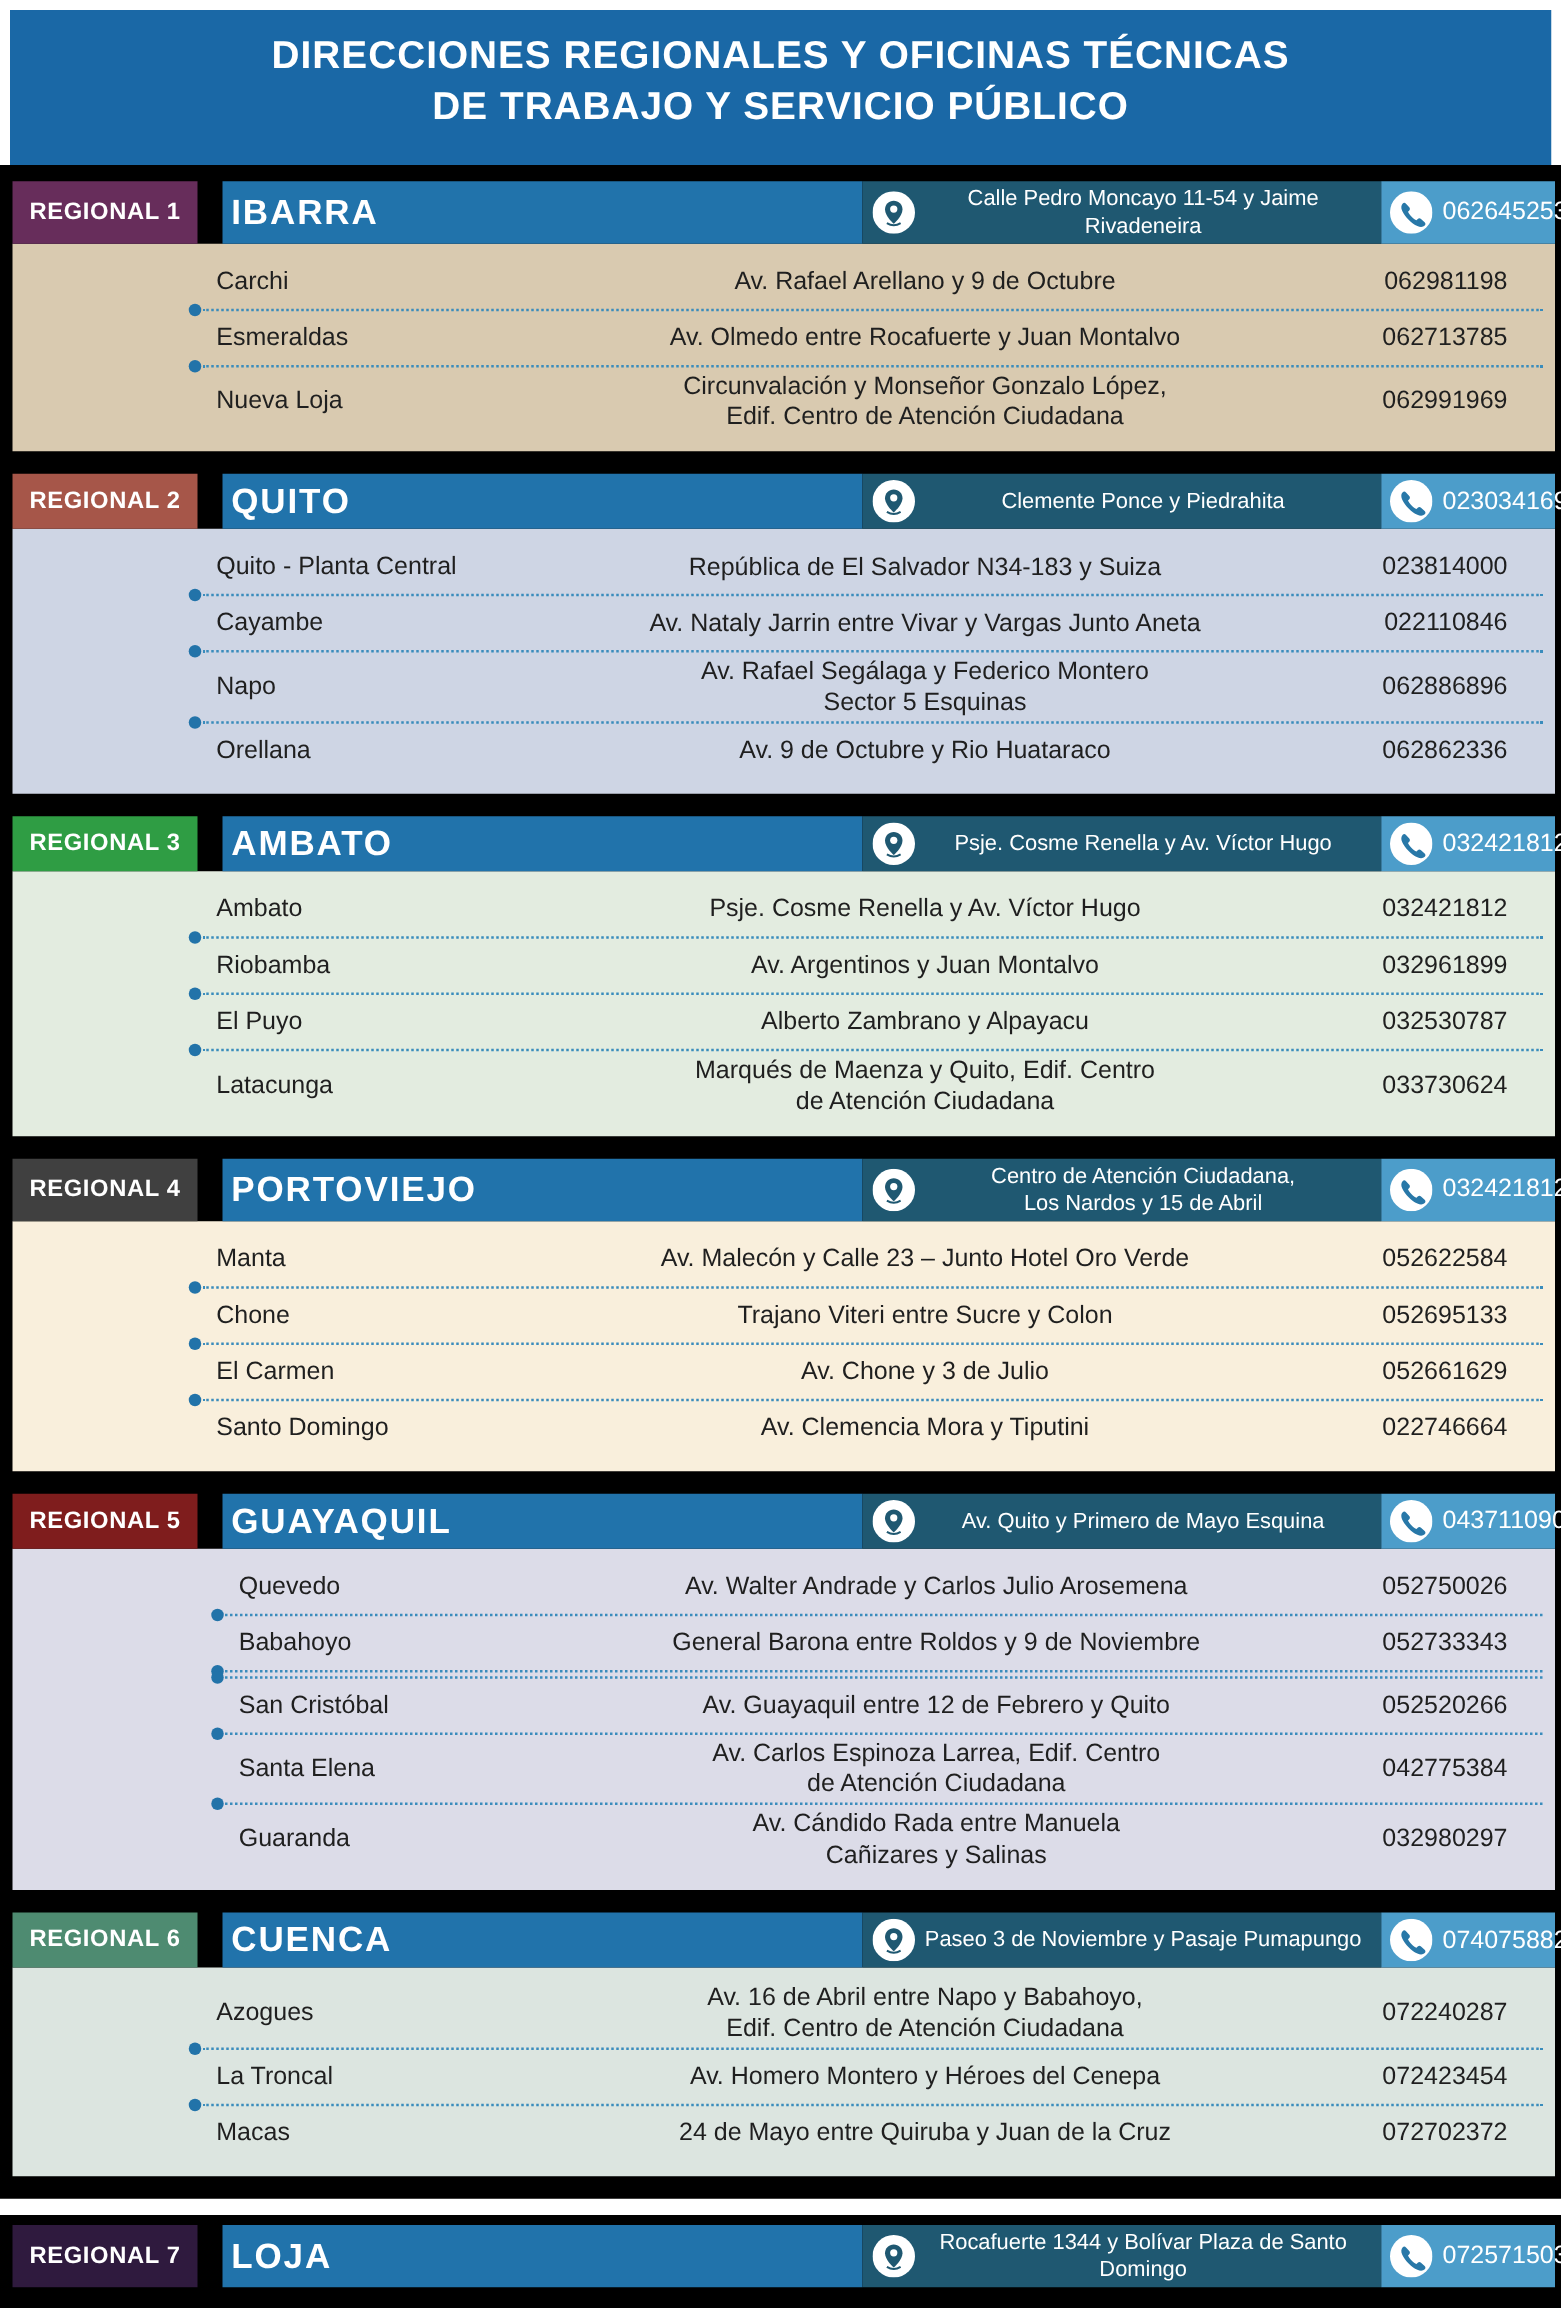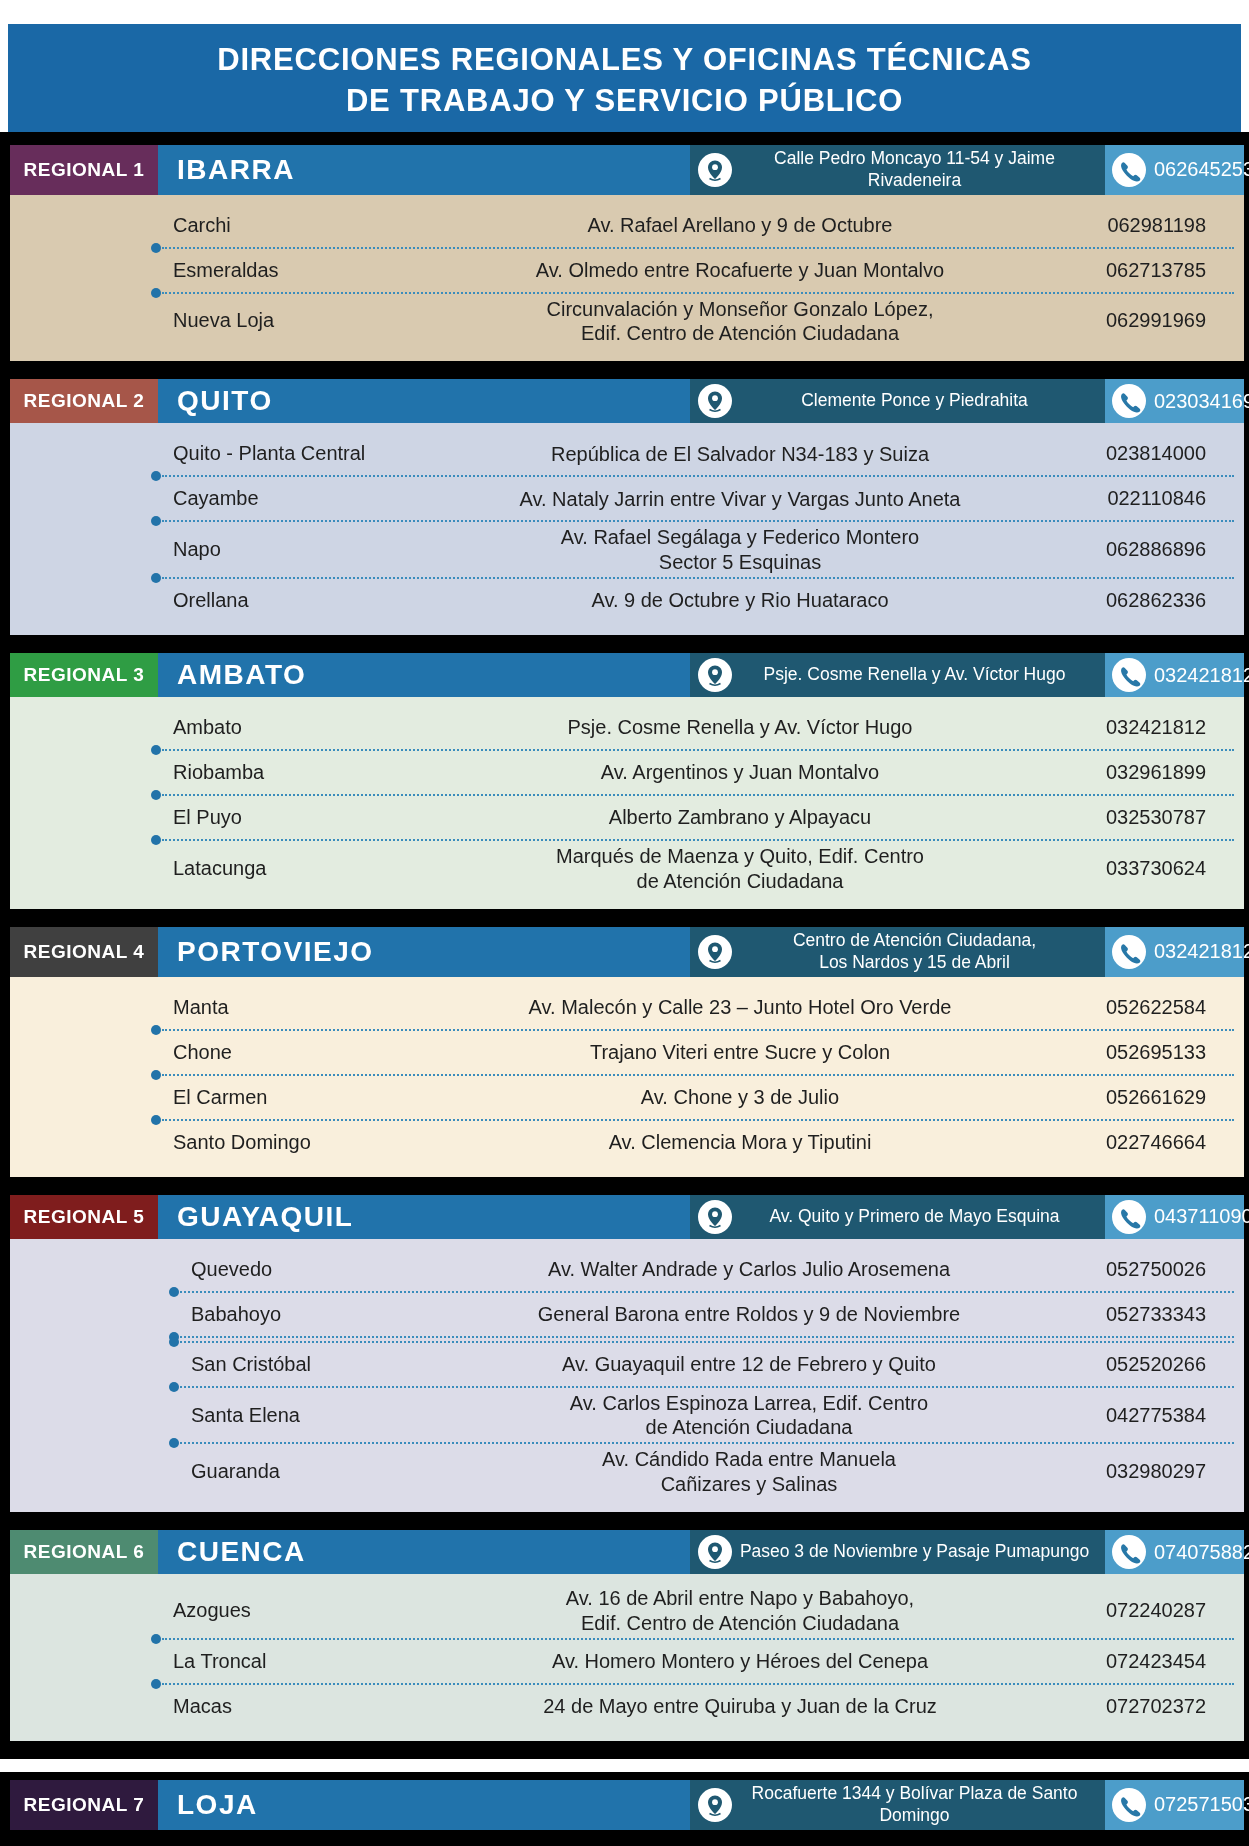--- a/index.html
+++ b/index.html
@@ -1,24 +1,24 @@
 <!DOCTYPE html>
 <html><head>
 <meta charset="utf-8">
 <style>
   html,body{margin:0;padding:0;background:#000;}
   body{width:1249px;font-family:"Liberation Sans",sans-serif;}
   .top-white{background:#fff;padding:8px 8px 0 8px;}
-  .banner{background:#1a68a6;padding:16px 0 10px 0;text-align:center;margin-top:16px;}
+  .banner{background:#1a68a6;padding:16px 0 26px 0;text-align:center;}
   .banner .t-line{color:#fff;font-weight:bold;font-size:31px;letter-spacing:.8px;line-height:1.32;}
   .main{background:#000;padding:13px 5px 0 10px;position:relative;}
   .section{margin-bottom:18px;}
   .sec-header{display:flex;align-items:stretch;min-height:44px;justify-content:center;}
   .label-box{width:148px;display:flex;align-items:center;justify-content:center;color:#fff;font-weight:bold;font-size:19px;letter-spacing:.5px;flex:0 0 148px;}
-  .city-bar{flex:1;background:#2173ab;color:#fff;display:flex;align-items:center;padding-left:19px;font-size:28px;font-weight:bold;letter-spacing:1.5px;}
+  .city-bar{flex:1;background:#2173ab;color:#fff;display:flex;align-items:center;padding-left:7px;font-size:28px;font-weight:bold;letter-spacing:1.5px;margin-left:20px;}
   .addr-bar{width:415px;flex:0 0 415px;background:#1f5871;color:#fff;display:flex;align-items:center;padding:3px 8px;box-sizing:border-box;}
   .addr-text{flex:1;text-align:center;font-size:17.5px;line-height:1.25;white-space:pre-line;}
   .phone-bar{width:139px;flex:0 0 139px;background:#4c9dca;color:#fff;display:flex;align-items:center;padding-left:7px;box-sizing:border-box;gap:8px;font-size:20px;}
   .icon-disc{width:34px;height:34px;flex:0 0 34px;}
   .sec-body{padding:12px 0 16px 0;}
   .office-row{display:flex;align-items:center;min-height:37px;color:#1f1f1f;font-size:20px;}
   .o-name{margin-left:163px;width:238px;flex:0 0 238px;}
   .o-addr{flex:1;text-align:center;white-space:pre-line;line-height:1.22;}
   .o-phone{width:175px;flex:0 0 175px;text-align:right;padding-right:38px;box-sizing:border-box;}
   .sep{position:relative;height:0;border-top:2px dotted #3a8cbc;margin:3px 10px 3px 152px;}

